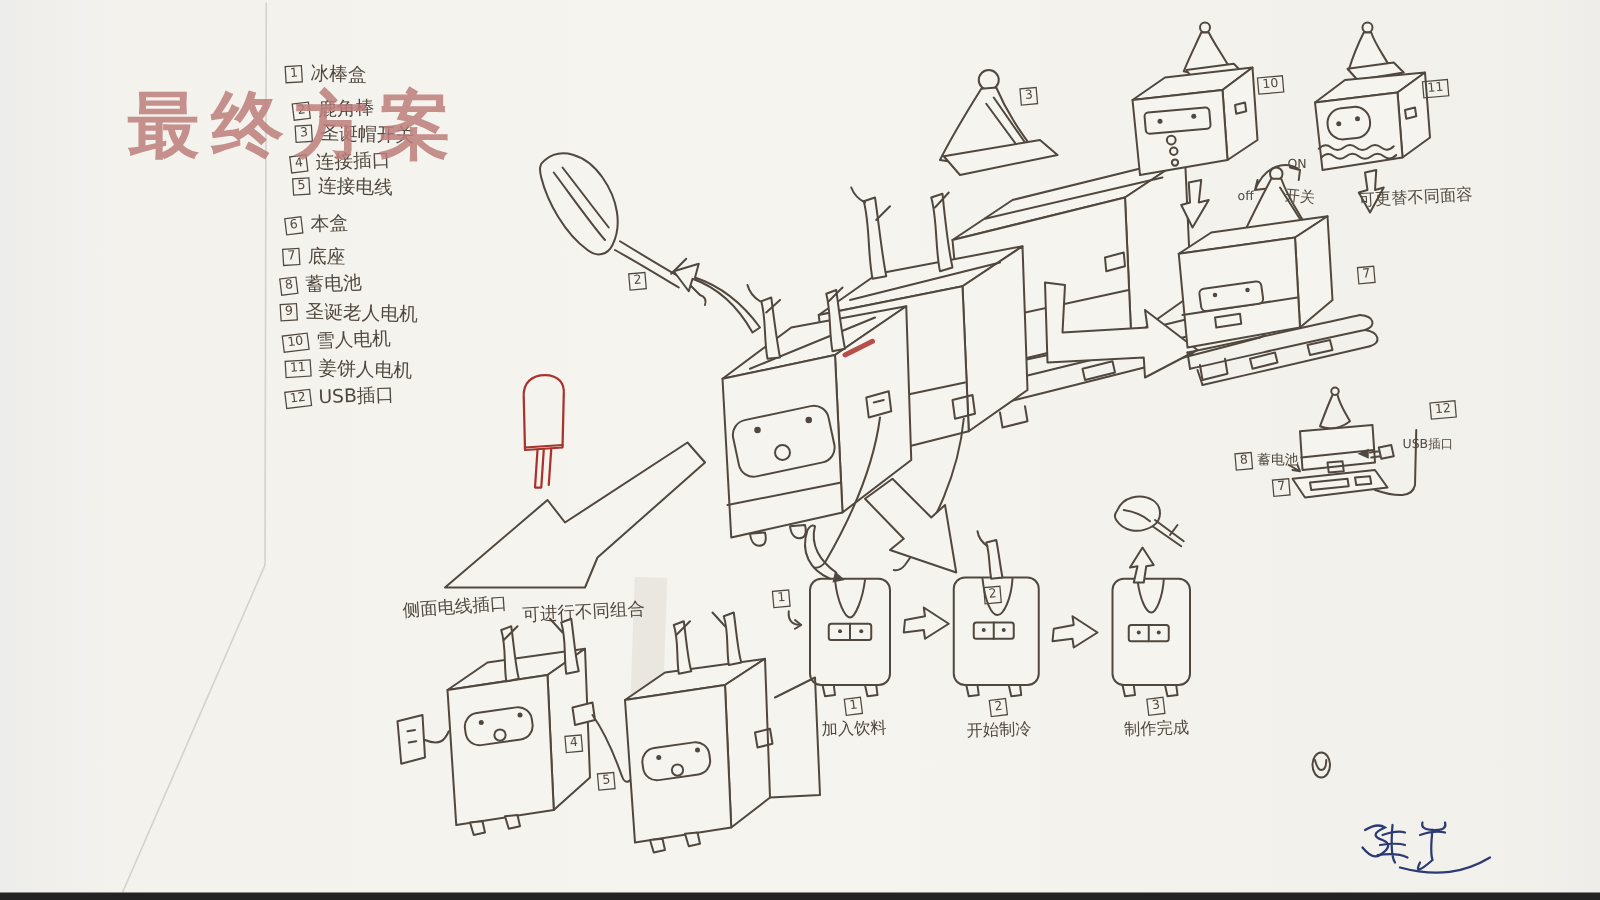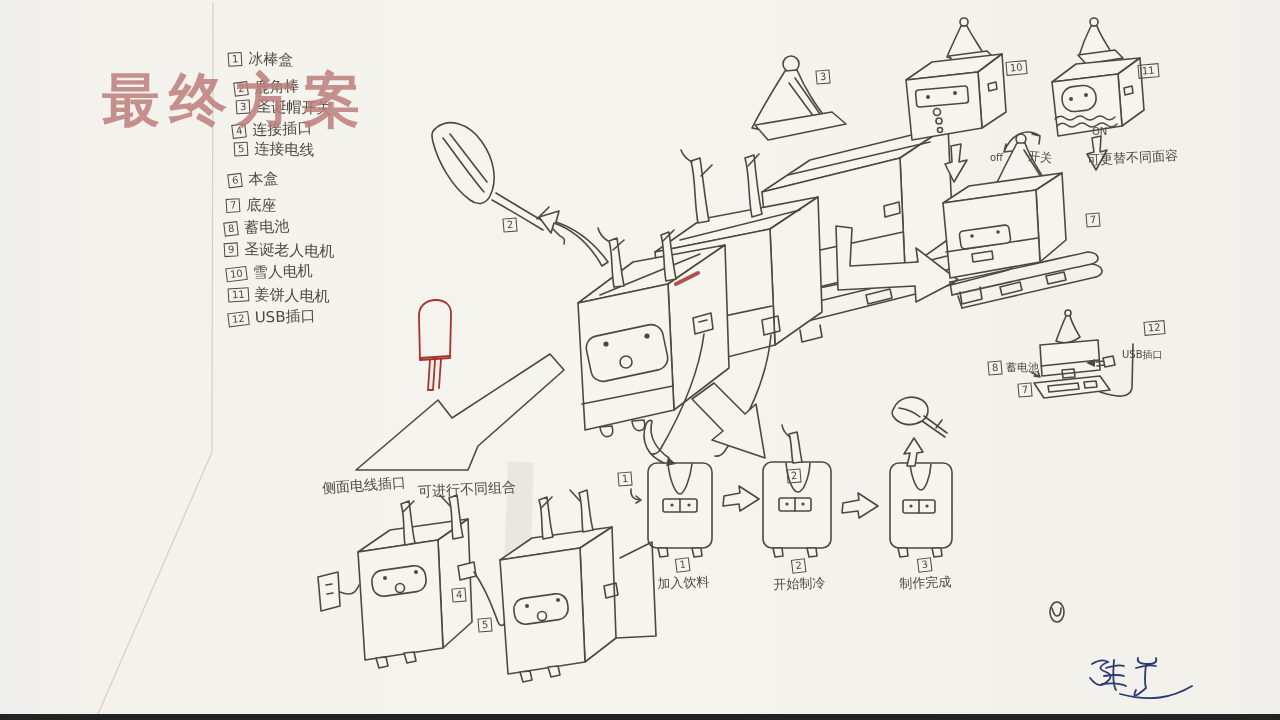--- a/index.html
+++ b/index.html
@@ -325,21 +325,21 @@
   <span class="tag abs" style="left:1138px;top:64px">11</span>
   <span class="tag abs" style="left:1086px;top:213px">7</span>
   <span class="tag abs" style="left:1144px;top:321px">12</span>
   <span class="tag abs" style="left:1018px;top:383px">7</span>
   <span class="tag abs" style="left:452px;top:588px">4</span>
   <span class="tag abs" style="left:478px;top:618px">5</span>
   <span class="tag abs" style="left:618px;top:472px">1</span>
   <span class="tag abs" style="left:787px;top:469px">2</span>
 
   <div class="txt small" style="left:990px;top:152px">off</div>
-  <div class="txt small" style="left:1092px;top:126px">ON</div>
+  <div class="txt small" style="left:1030px;top:126px">ON</div>
   <div class="txt" style="left:1028px;top:149px;font-size:12px;transform:rotate(6deg)">开关</div>
   <div class="txt hand" style="left:1087px;top:149px;font-size:13px">可更替不同面容</div>
   <div class="txt" style="left:322px;top:477px;font-size:14px;transform:rotate(-4deg)">侧面电线插口</div>
   <div class="txt" style="left:418px;top:481px;font-size:14px;transform:rotate(-3deg)">可进行不同组合</div>
   <div class="txt" style="left:988px;top:360px;font-size:11px"><span class="tag">8</span> <span>蓄电池</span></div>
   <div class="txt small" style="left:1122px;top:348px">USB插口</div>
 
   <div class="step" style="left:648px;top:556px;width:70px">
     <span class="tag">1</span><br>
     <span>加入饮料</span>

